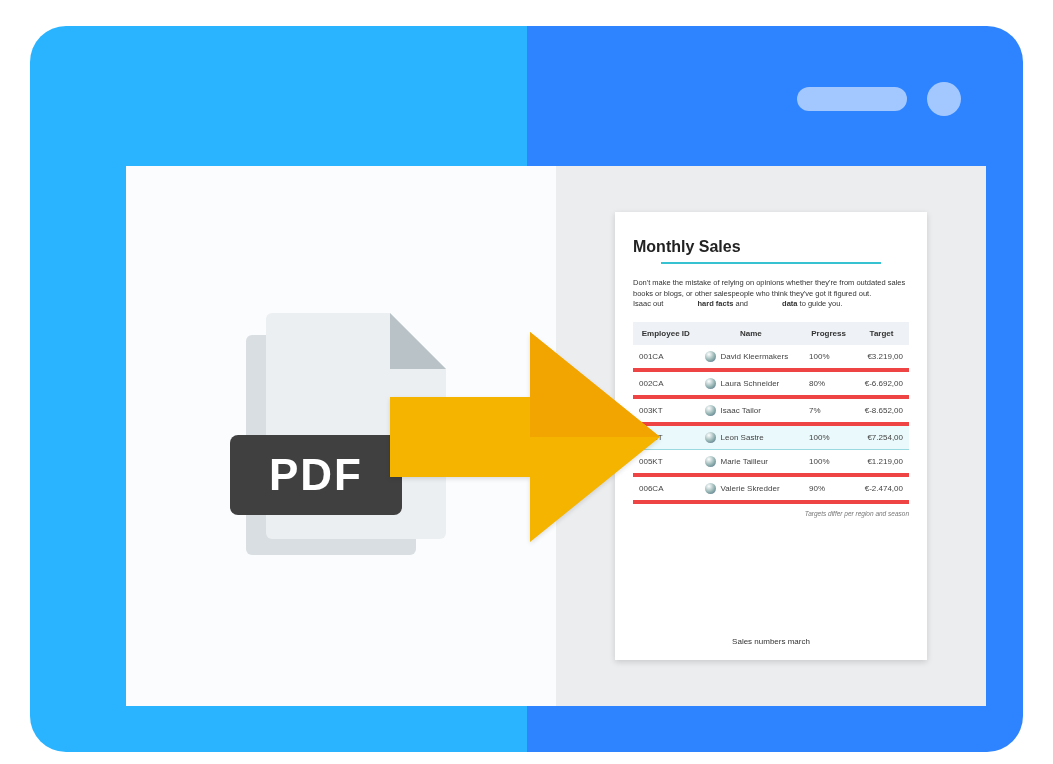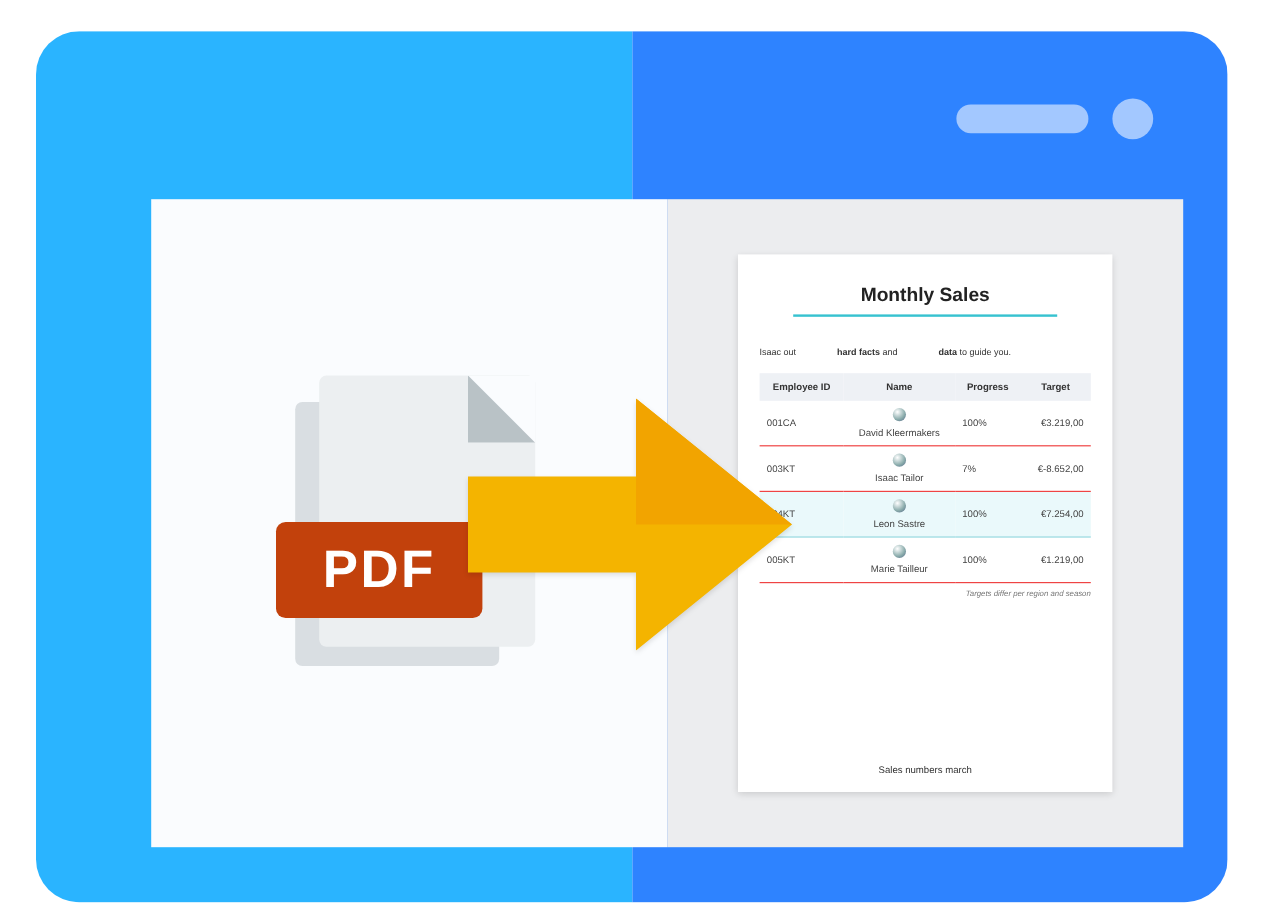--- a/index.html
+++ b/index.html
@@ -122,21 +122,21 @@
     height: 56px;
     background: #FAFCFE;
     clip-path: polygon(0 0, 100% 0, 100% 100%);
   }
   .pdf-badge {
     position: absolute;
     top: 122px;
     left: -36px;
     width: 172px;
     height: 80px;
-    background: #c2410c;
+    background: #404040;
     border-radius: 8px;
     display: flex;
     align-items: center;
     justify-content: center;
     color: #fff;
     font-weight: 800;
     font-size: 44px;
     letter-spacing: 2px;
   }
   .arrow {
@@ -153,21 +153,20 @@
     width: 312px;
     height: 448px;
     background: #fff;
     box-shadow: 0 2px 6px rgba(0,0,0,0.15);
     padding: 16px 18px 10px 18px;
     position: relative;
     display: flex;
     flex-direction: column;
   }
   .report-title {
-    text-align: center;
     font-weight: 700;
     font-size: 16px;
     margin-top: 10px;
     color: #222;
   }
   .report-underline {
     height: 2px;
     background: #36c2d0;
     width: 220px;
     margin: 6px auto 14px auto;
@@ -187,29 +186,29 @@
   .report-table th {
     background: #EEF1F5;
     text-align: center;
     padding: 7px 6px;
     font-weight: 700;
     color: #333;
     font-size: 8px;
   }
   .report-table td {
     padding: 6px 6px;
-    border-bottom: 1px solid #ef4444;
+    border-bottom: 4px solid #ef4444;
     color: #444;
   }
   .report-table tr.highlight td {
     background: #EAF9FB;
     border-top: 1px solid #9BD9E0;
     border-bottom: 1px solid #9BD9E0;
   }
-  .avatar-cell { display: flex; align-items: center; gap: 5px; flex-direction: column; }
+  .avatar-cell { display: flex; align-items: center; gap: 5px; }
   .avatar-dot {
     width: 11px; height: 11px; border-radius: 50%;
     background: radial-gradient(circle at 35% 30%, #fff, #8aa 60%, #568 100%);
     flex-shrink: 0;
   }
   .target-cell { text-align: right; }
   .report-footnote {
     text-align: right;
     font-size: 6.5px;
     font-style: italic;
@@ -253,21 +252,21 @@
           </div>
         </div>
       </div>
 
       <div class="content-right">
         <div class="report">
           <div class="report-title">Monthly Sales</div>
           <div class="report-underline"></div>
 
           <div class="report-blurb">
-            <br>
+            <span>Don't make the mistake of relying on opinions whether they're from outdated sales books or blogs, or other salespeople who think they've got it figured out.</span><br>
             <span>Isaac out </span><b>hard facts</b><span> and </span><b>data</b><span> to guide you.</span>
           </div>
 
           <table class="report-table">
             <thead>
               <tr>
                 <th>Employee ID</th>
                 <th>Name</th>
                 <th>Progress</th>
                 <th class="target-cell">Target</th>
@@ -279,20 +278,31 @@
                   <td>
                     <div class="avatar-cell">
                       <div class="avatar-dot"></div>
                       <span>David Kleermakers</span>
                     </div>
                   </td>
                   <td>100%</td>
                   <td class="target-cell">€3.219,00</td>
                 </tr>
                 <tr>
+                  <td>002CA</td>
+                  <td>
+                    <div class="avatar-cell">
+                      <div class="avatar-dot"></div>
+                      <span>Laura Schneider</span>
+                    </div>
+                  </td>
+                  <td>80%</td>
+                  <td class="target-cell">€-6.692,00</td>
+                </tr>
+                <tr>
                   <td>003KT</td>
                   <td>
                     <div class="avatar-cell">
                       <div class="avatar-dot"></div>
                       <span>Isaac Tailor</span>
                     </div>
                   </td>
                   <td>7%</td>
                   <td class="target-cell">€-8.652,00</td>
                 </tr>
@@ -310,20 +320,31 @@
                 <tr>
                   <td>005KT</td>
                   <td>
                     <div class="avatar-cell">
                       <div class="avatar-dot"></div>
                       <span>Marie Tailleur</span>
                     </div>
                   </td>
                   <td>100%</td>
                   <td class="target-cell">€1.219,00</td>
+                </tr>
+                <tr>
+                  <td>006CA</td>
+                  <td>
+                    <div class="avatar-cell">
+                      <div class="avatar-dot"></div>
+                      <span>Valerie Skredder</span>
+                    </div>
+                  </td>
+                  <td>90%</td>
+                  <td class="target-cell">€-2.474,00</td>
                 </tr>
               </tbody>
           </table>
 
           <div class="report-footnote">Targets differ per region and season</div>
           <div class="report-caption">Sales numbers march</div>
         </div>
       </div>
     </div>
   </div>

